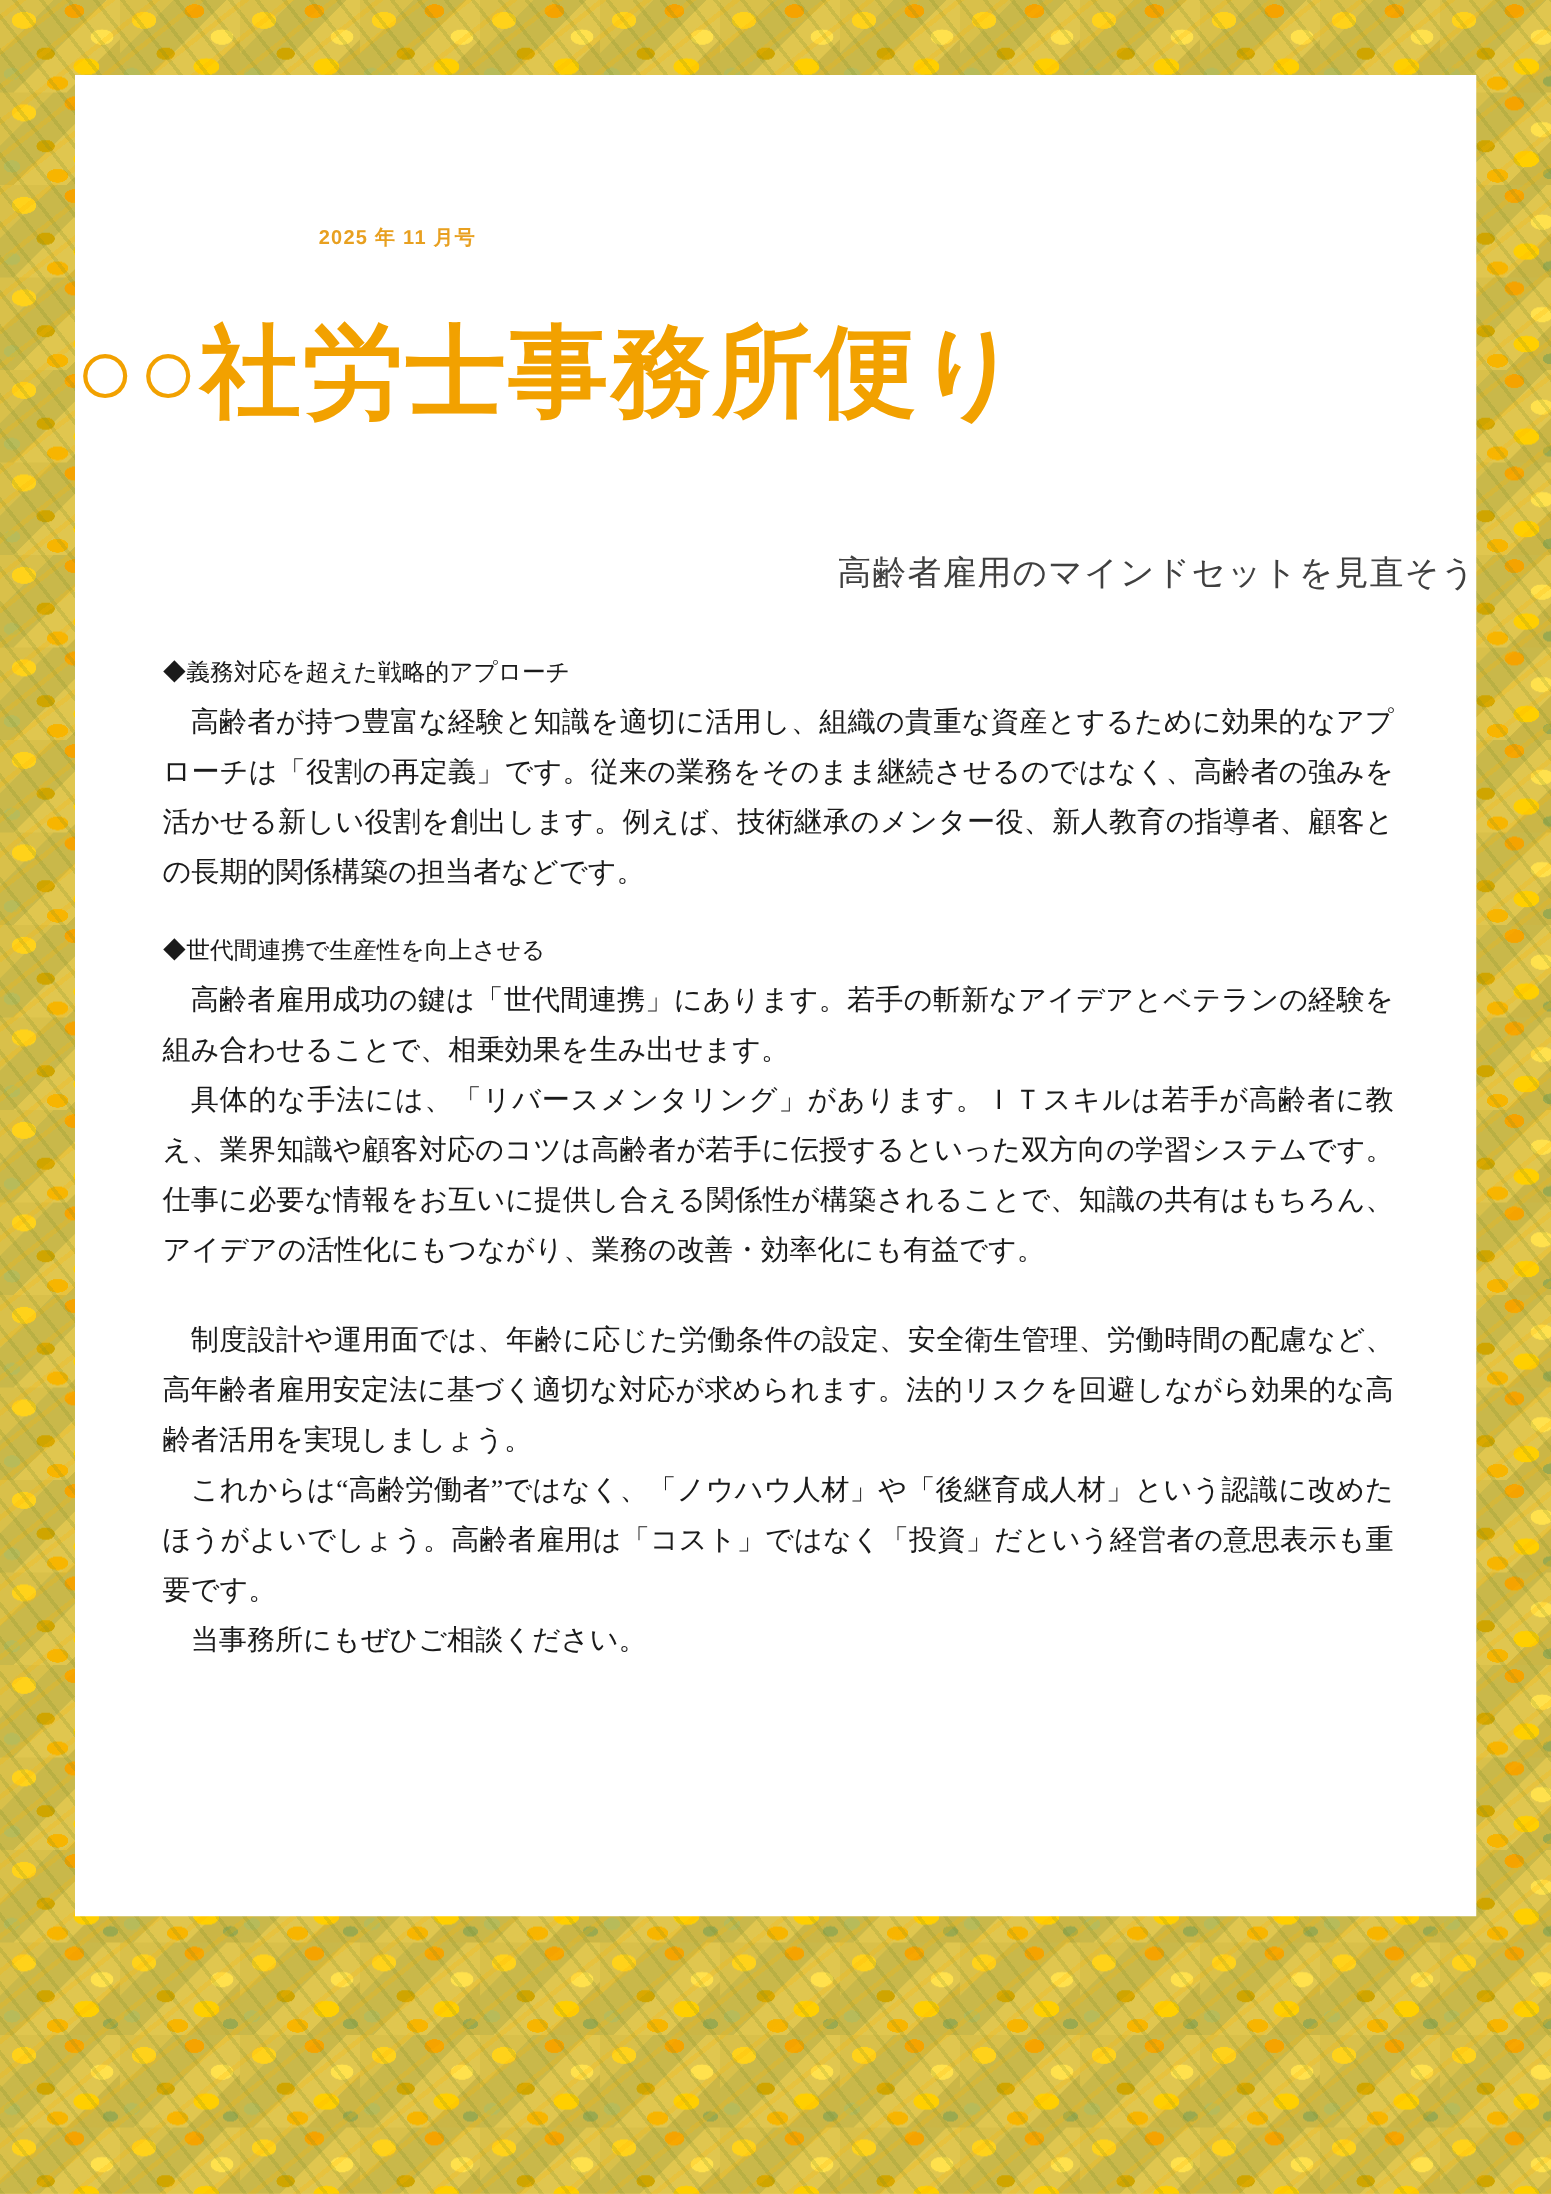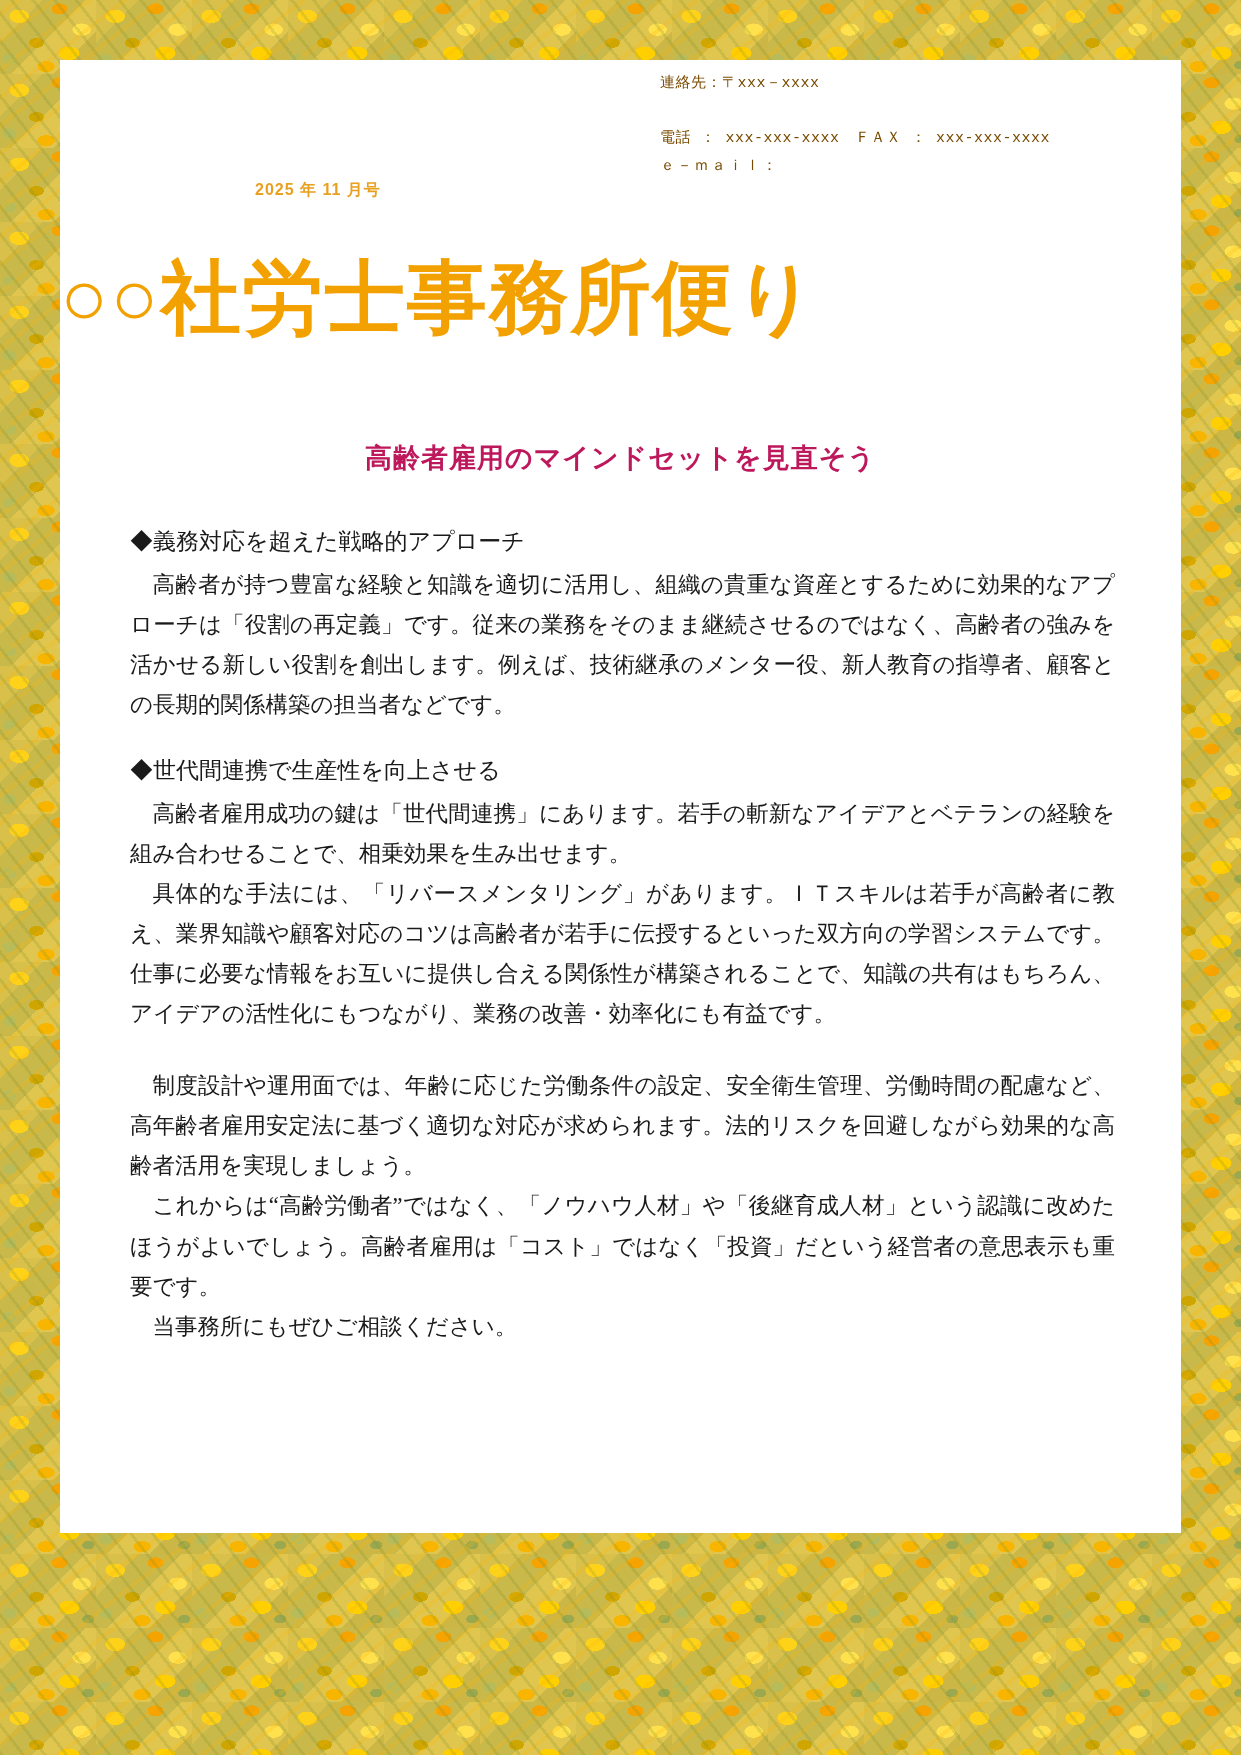--- a/index.html
+++ b/index.html
@@ -93,63 +93,58 @@
     letter-spacing: 2px;
     white-space: nowrap;
   }
 
   
   .article-title {
     position: absolute;
     left: 0;
     right: 0;
     top: 380px;
-    text-align: center;
-    color: #be185d;
+    text-align: right;
+    color: #404040;
     font-family: "Liberation Sans", sans-serif;
-    font-weight: bold;
+    font-weight: normal;
     font-size: 27px;
     letter-spacing: 1px;
   }
 
   .body-col {
     position: absolute;
     left: 70px;
     top: 462px;
     width: 985px;
     color: #1a1a1a;
     font-size: 22.5px;
     line-height: 1.78;
     text-align: justify;
     text-justify: inter-character;
   }
   .heading {
     margin: 0 0 2px 0;
-    font-size: 23px;
+    font-size: 19px;
     font-weight: normal;
   }
   .para {
     margin: 0;
     text-indent: 1em;
   }
   .gap { height: 26px; }
   .gap-sm { height: 6px; }
 </style>
 </head>
 <body>
 
 <div class="page"></div>
 
 <div class="paper">
 
-  <div class="contact">
-    <div class="line1">連絡先：〒xxx－xxxx</div>
-    <div class="line2">電話 ： xxx-xxx-xxxx　ＦＡＸ ： xxx-xxx-xxxx</div>
-    <div class="line3">ｅ－ｍａｉｌ：</div>
-  </div>
 
   <div class="issue">2025 年 11 月号</div>
 
   <div class="masthead">○○社労士事務所便り</div>
 
   <div class="article-title">高齢者雇用のマインドセットを見直そう</div>
 
   <div class="body-col">
 
     <p class="heading">◆義務対応を超えた戦略的アプローチ</p>

